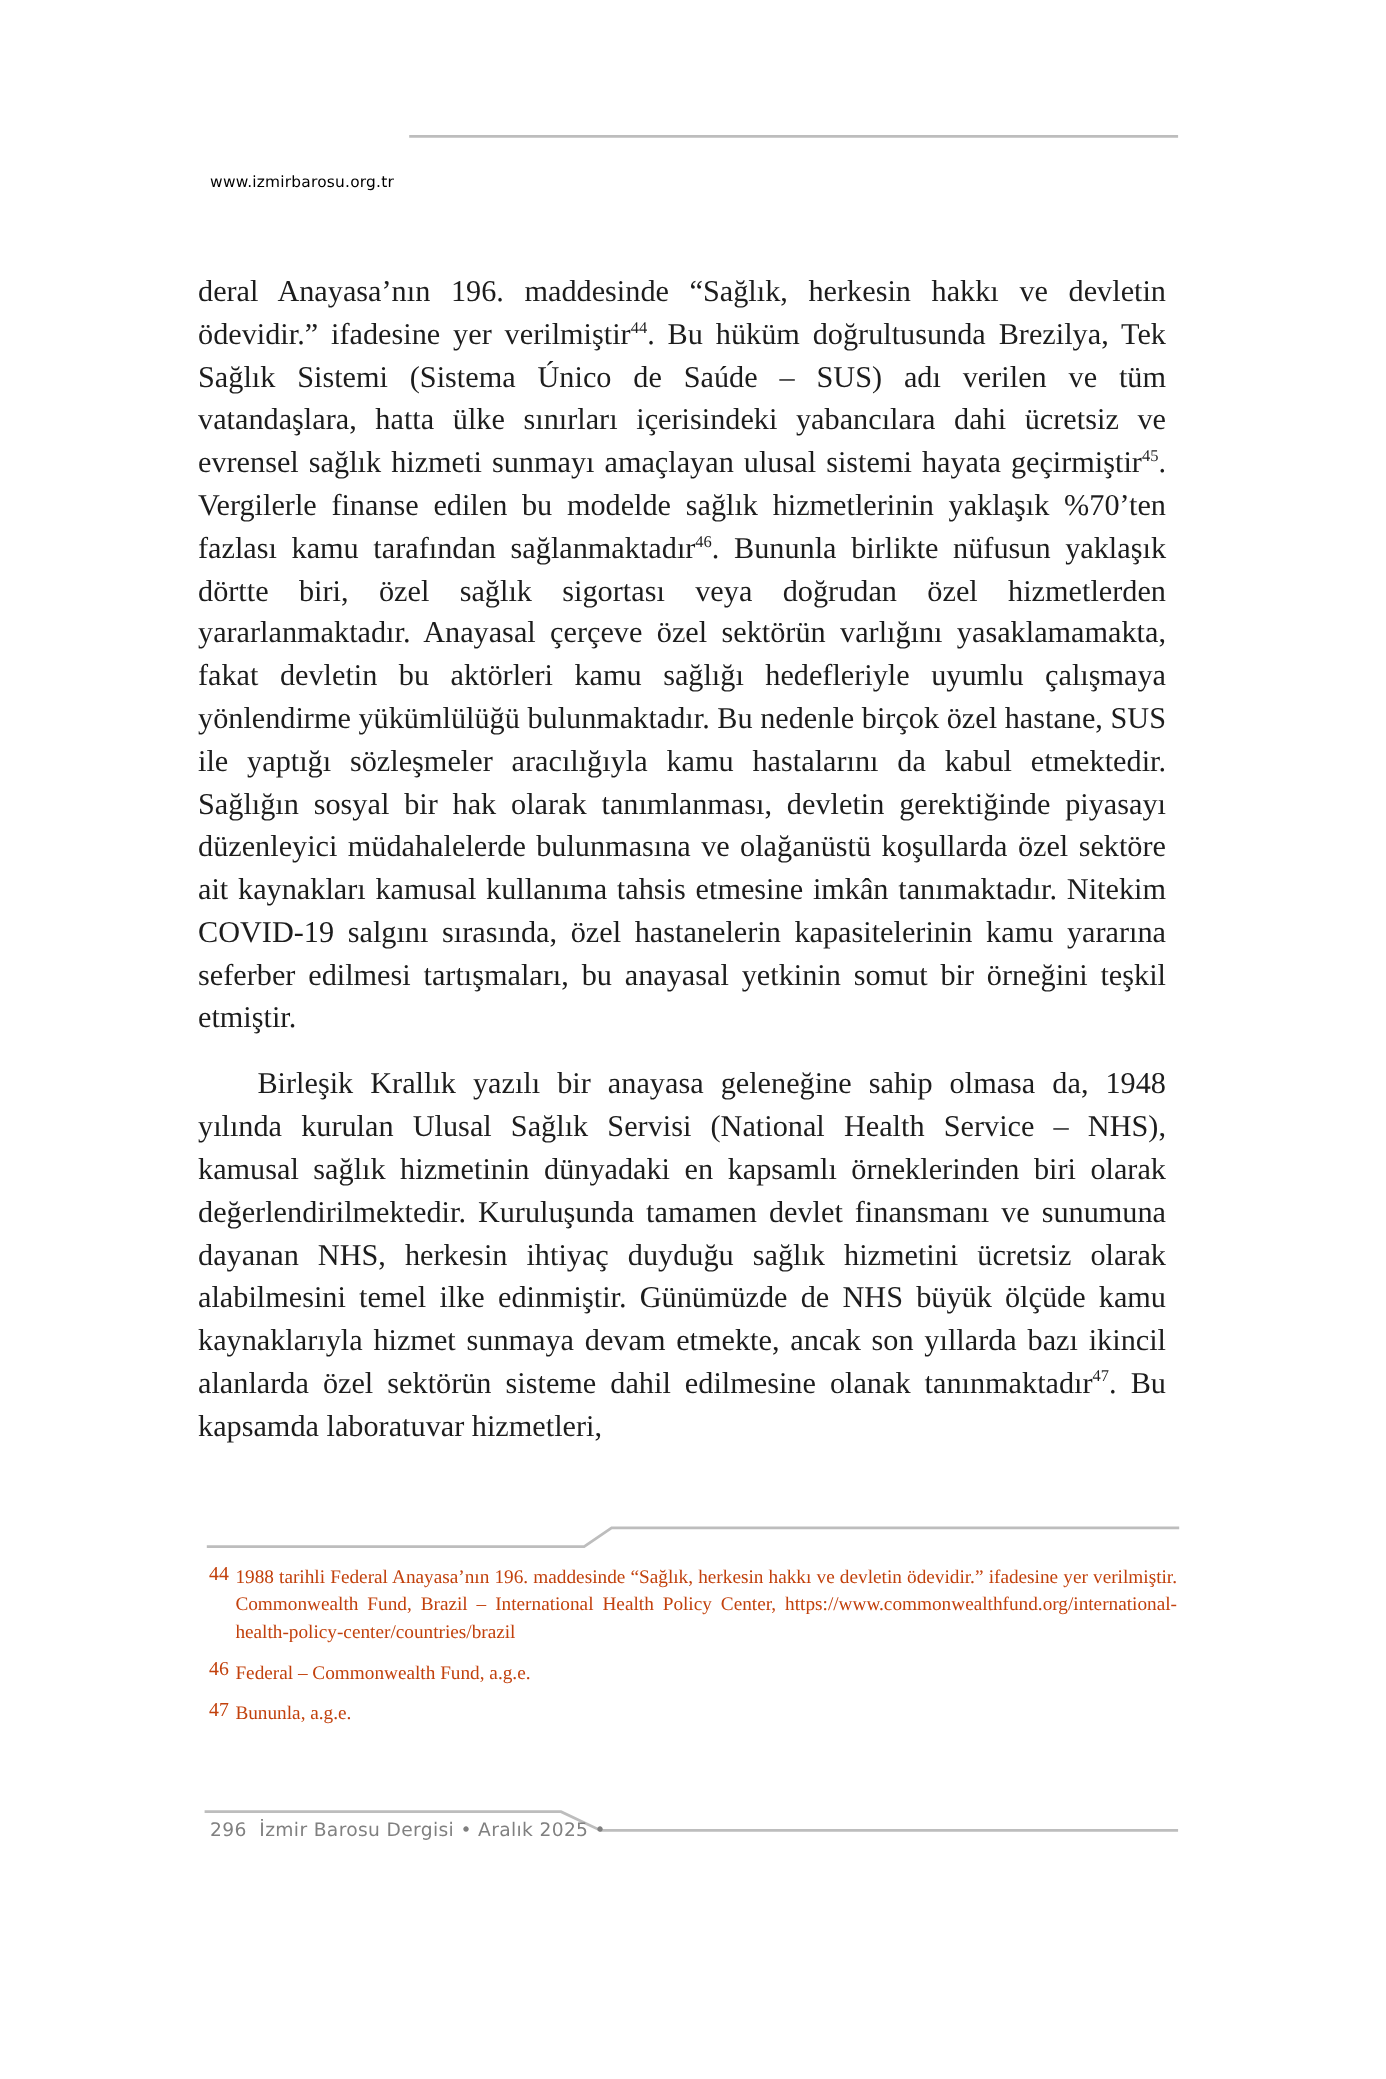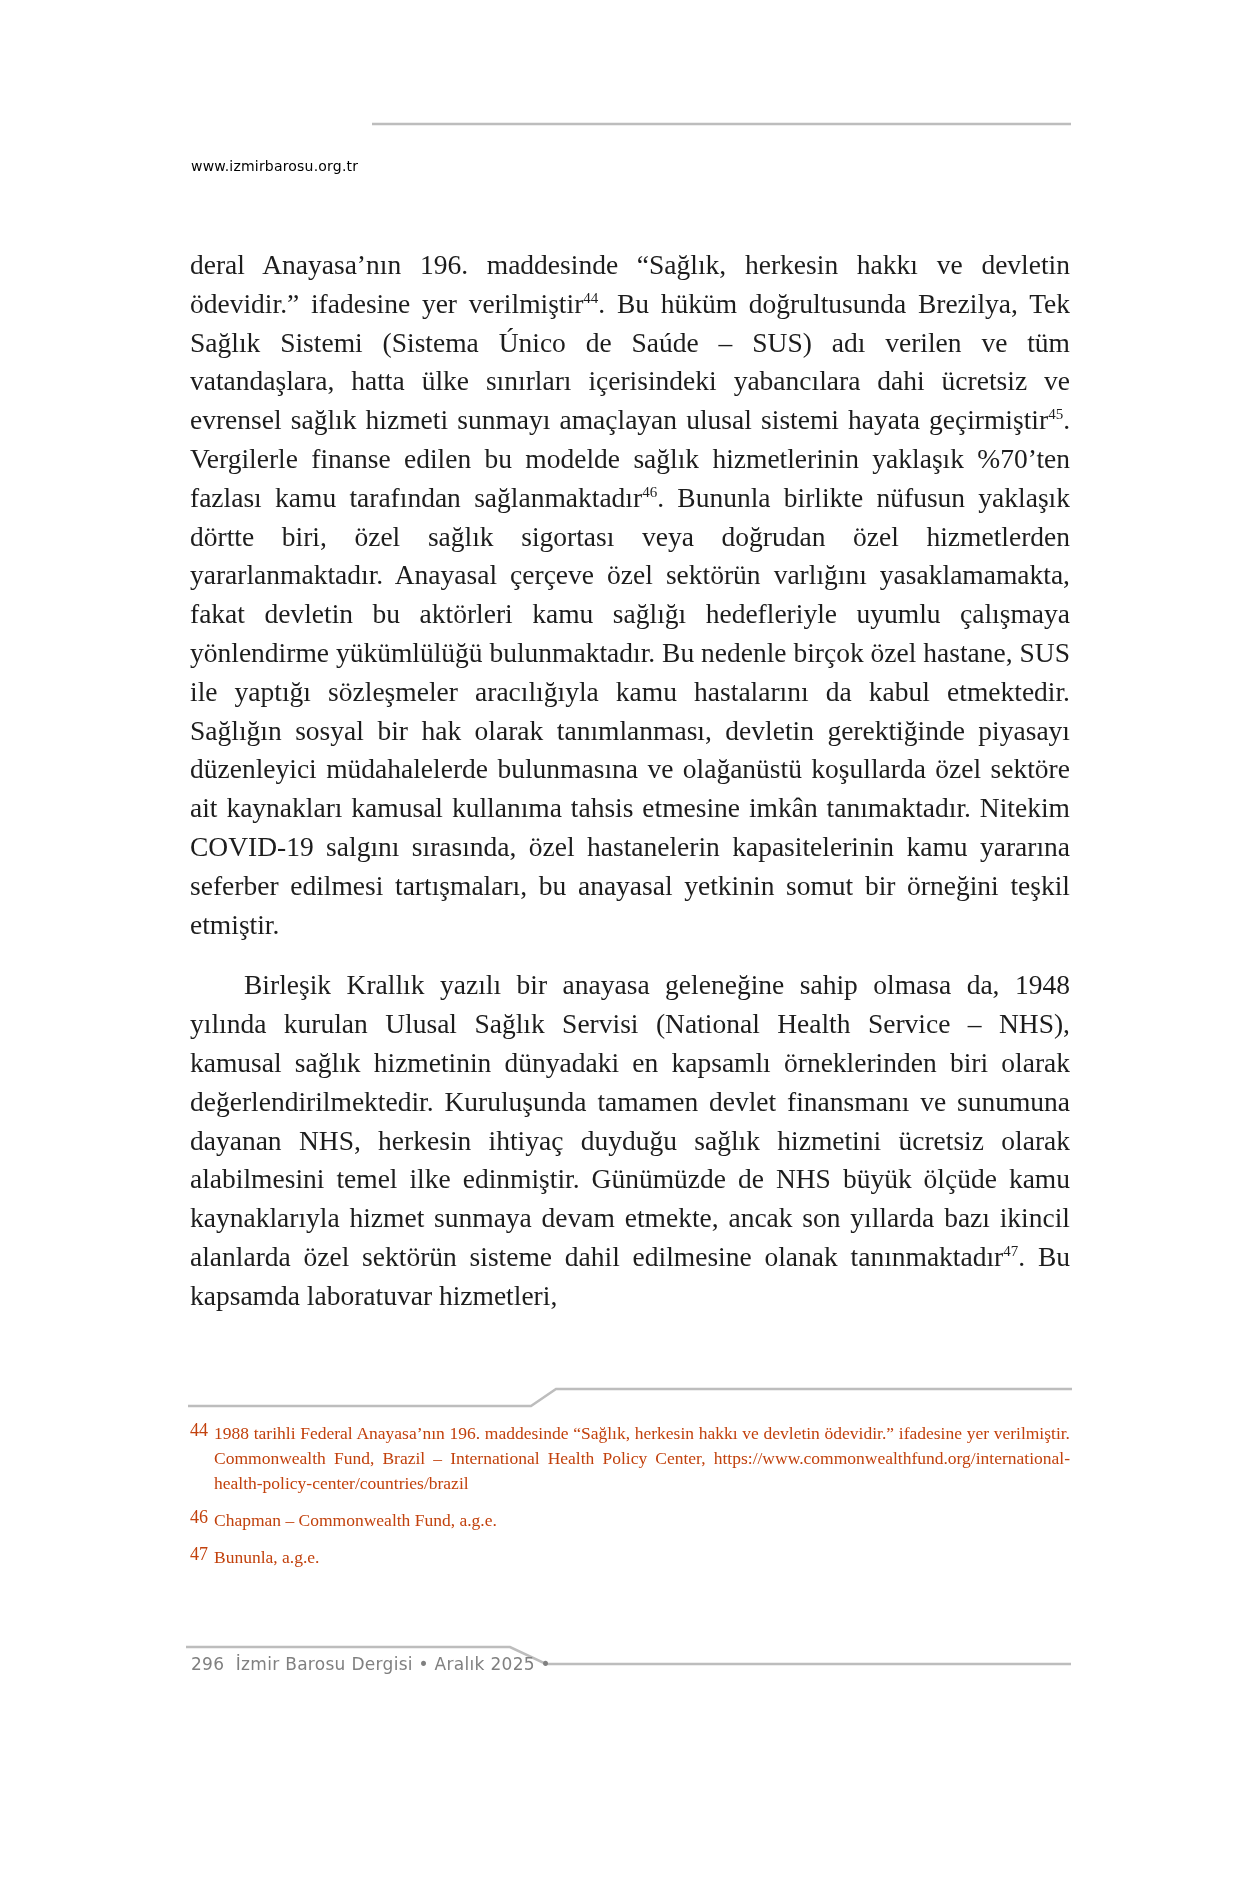--- a/index.html
+++ b/index.html
@@ -5,21 +5,21 @@
     html, body { margin:0; padding:0; background:#ffffff; }
     body { width:1260px; height:1890px; position:relative; overflow:hidden; }
     .header-url {
       position:absolute; left:191px; top:112px;
       font-family:"DejaVu Sans", sans-serif; font-size:14px; color:#000000;
       letter-spacing:0.2px;
       margin-top:46px;
     }
     .rule-svg { position:absolute; left:0; top:0; width:1260px; height:1890px; pointer-events:none; }
     .body-text {
-      position:absolute; left:190px; top:246px; width:880px;
+      position:absolute; left:180px; top:246px; width:880px;
       font-family:"Liberation Serif", serif; font-size:27.5px; line-height:38.8px;
       color:#1d1d1d; text-align:justify; hyphens:manual;
     }
     .body-text p { margin:0; }
     .body-text p.p2 { text-indent:54px; margin-top:22px; }
     .body-text sup { font-size:15px; line-height:0; vertical-align:super; }
     .footnotes {
       position:absolute; left:190px; top:1418px; width:880px;
       font-family:"Liberation Serif", serif; font-size:17.5px; line-height:25px; color:#c2410c;
     }
@@ -41,17 +41,17 @@
   <polyline points="186,1647 510,1647 546,1664 1071,1664" fill="none" stroke="#bdbdbd" stroke-width="2.5"></polyline>
 </svg>
 
 <div class="body-text">
   <p class="p1"><span>deral Anayasa’nın 196. maddesinde “Sağlık, herkesin hakkı ve devletin ödevidir.” ifadesine yer verilmiştir</span><sup>44</sup><span>. Bu hüküm doğrultusunda Brezilya, Tek Sağlık Sistemi (Sistema Único de Saúde – SUS) adı verilen ve tüm vatandaşlara, hatta ülke sınırları içerisindeki yabancılara dahi ücretsiz ve evrensel sağlık hizmeti sunmayı amaçlayan ulusal sistemi hayata geçirmiştir</span><sup>45</sup><span>. Vergilerle finanse edilen bu modelde sağlık hizmetlerinin yaklaşık %70’ten fazlası kamu tarafından sağlanmaktadır</span><sup>46</sup><span>. Bununla birlikte nüfusun yaklaşık dörtte biri, özel sağlık sigortası veya doğrudan özel hizmetlerden yararlanmaktadır. Anayasal çerçeve özel sektörün varlığını yasaklamamakta, fakat devletin bu aktörleri kamu sağlığı hedefleriyle uyumlu çalışmaya yönlendirme yükümlülüğü bulunmaktadır. Bu nedenle birçok özel hastane, SUS ile yaptığı sözleşmeler aracılığıyla kamu hastalarını da kabul etmektedir. Sağlığın sosyal bir hak olarak tanımlanması, devletin gerektiğinde piyasayı düzenleyici müdahalelerde bulunmasına ve olağanüstü koşullarda özel sektöre ait kaynakları kamusal kullanıma tahsis etmesine imkân tanımaktadır. Nitekim COVID-19 salgını sırasında, özel hastanelerin kapasitelerinin kamu yararına seferber edilmesi tartışmaları, bu anayasal yetkinin somut bir örneğini teşkil etmiştir.</span></p>
   <p class="p2"><span>Birleşik Krallık yazılı bir anayasa geleneğine sahip olmasa da, 1948 yılında kurulan Ulusal Sağlık Servisi (National Health Service – NHS), kamusal sağlık hizmetinin dünyadaki en kapsamlı örneklerinden biri olarak değerlendirilmektedir. Kuruluşunda tamamen devlet finansmanı ve sunumuna dayanan NHS, herkesin ihtiyaç duyduğu sağlık hizmetini ücretsiz olarak alabilmesini temel ilke edinmiştir. Günümüzde de NHS büyük ölçüde kamu kaynaklarıyla hizmet sunmaya devam etmekte, ancak son yıllarda bazı ikincil alanlarda özel sektörün sisteme dahil edilmesine olanak tanınmaktadır</span><sup>47</sup><span>. Bu kapsamda laboratuvar hizmetleri,</span></p>
 </div>
 
 <div class="footnotes">
   <p class="fn"><span class="fn-num">44</span><span>1988 tarihli Federal Anayasa’nın 196. maddesinde “Sağlık, herkesin hakkı ve devletin ödevidir.” ifadesine yer verilmiştir. Commonwealth Fund, Brazil – International Health Policy Center, https://www.commonwealthfund.org/international-health-policy-center/countries/brazil</span></p>
-  <p class="fn"><span class="fn-num">46</span><span>Chapman – Commonwealth Fund, a.g.e.</span></p>
+  <p class="fn"><span class="fn-num">46</span><span>Federal – Commonwealth Fund, a.g.e.</span></p>
   <p class="fn"><span class="fn-num">47</span><span>Bununla, a.g.e.</span></p>
 </div>
 
 <div class="footer" style="white-space:pre;">296  İzmir Barosu Dergisi • Aralık 2025 •</div>
 
 </body></html>

